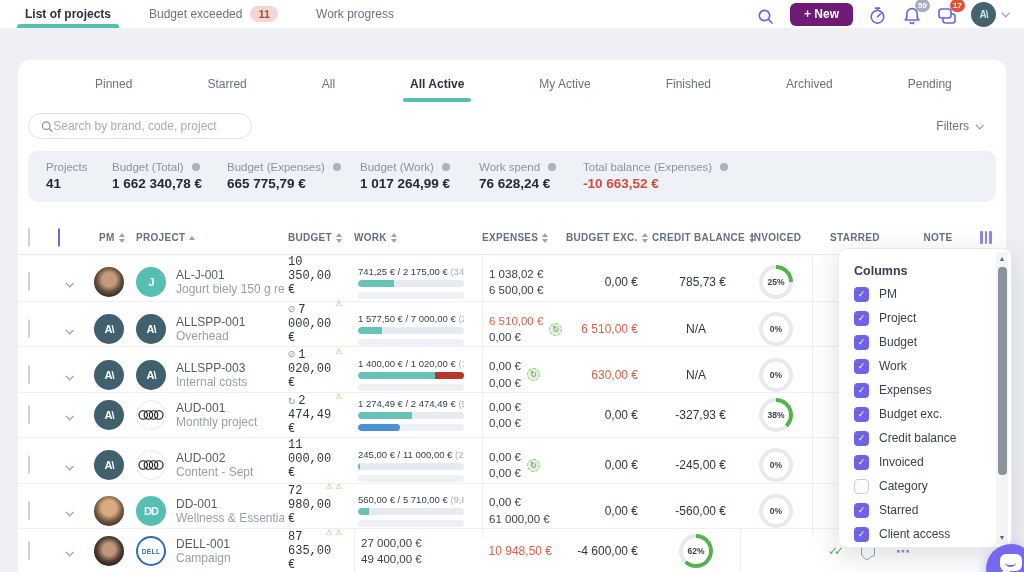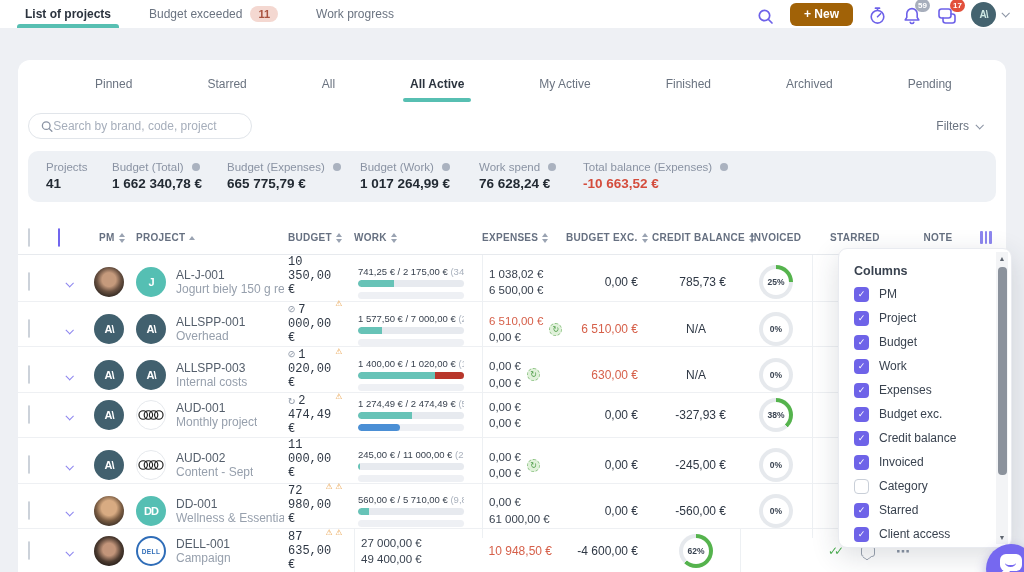--- a/index.html
+++ b/index.html
@@ -11,21 +11,21 @@
   .topbar-tabs { display:flex; align-items:center; height:100%; padding-left:25px; gap:38px; }
   .toptab { position:relative; display:flex; align-items:center; gap:8px; height:100%; font-size:12px; color:#6a7380; cursor:pointer; white-space:nowrap; }
   .toptab.active { color:#2b333e; font-weight:700; }
   .toptab.active::after { content:""; position:absolute; left:-8px; right:-8px; bottom:0; height:4px; background:#57bfb2; border-radius:3px 3px 0 0; }
   .toptab .count-badge { background:#f4d8d1; color:#a85340; font-size:11px; font-weight:700; padding:2px 8px; border-radius:9px; }
   .topbar-right { margin-left:auto; display:flex; align-items:center; gap:13px; padding-right:16px; }
   .tb-icon { position:relative; width:22px; height:22px; display:flex; align-items:flex-end; justify-content:center; cursor:pointer; }
   .tb-badge { position:absolute; top:-4px; right:-7px; min-width:15px; height:13px; border-radius:7px; font-size:8px; font-weight:700; color:#fff; display:flex; align-items:center; justify-content:center; padding:0 3px; }
   .tb-badge.gray { background:#a7aebc; }
   .tb-badge.red { background:#e2503c; }
-  .btn-new { background:#a16207; color:#fff; font-size:12px; font-weight:600; border:none; border-radius:6px; height:23px; padding:0 14px; cursor:pointer; }
+  .btn-new { background:#701a75; color:#fff; font-size:12px; font-weight:600; border:none; border-radius:6px; height:23px; padding:0 14px; cursor:pointer; }
   .avatar-small { width:25px; height:25px; border-radius:50%; background:#44636f; color:#cfe9e4; font-size:10px; font-weight:700; display:flex; align-items:center; justify-content:center; letter-spacing:-1px; cursor:pointer; }
   .chev { display:inline-block; width:6px; height:6px; border-right:1.5px solid #8a93a3; border-bottom:1.5px solid #8a93a3; transform:rotate(45deg) translateY(-1px); }
 
   
   .card { position:absolute; left:18px; right:18px; top:60px; bottom:0; background:#fff; border-radius:12px 12px 0 0; }
 
   .toolbar { display:flex; align-items:flex-start; padding:17px 22px 0 32px; }
   .ftabs { display:flex; gap:30px; }
   .ftab { position:relative; font-size:12px; color:#6a7380; padding-bottom:11px; cursor:pointer; white-space:nowrap;margin-left:45px; }
   .ftab.active { color:#2b333e; font-weight:700; }

